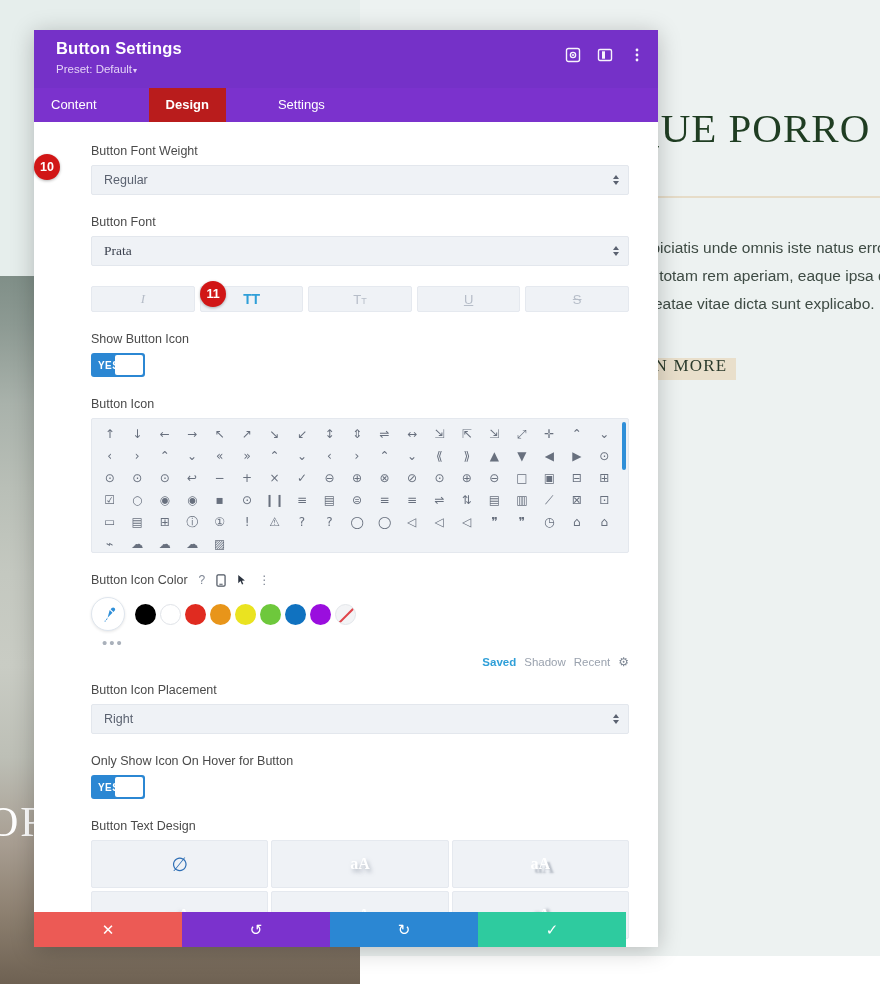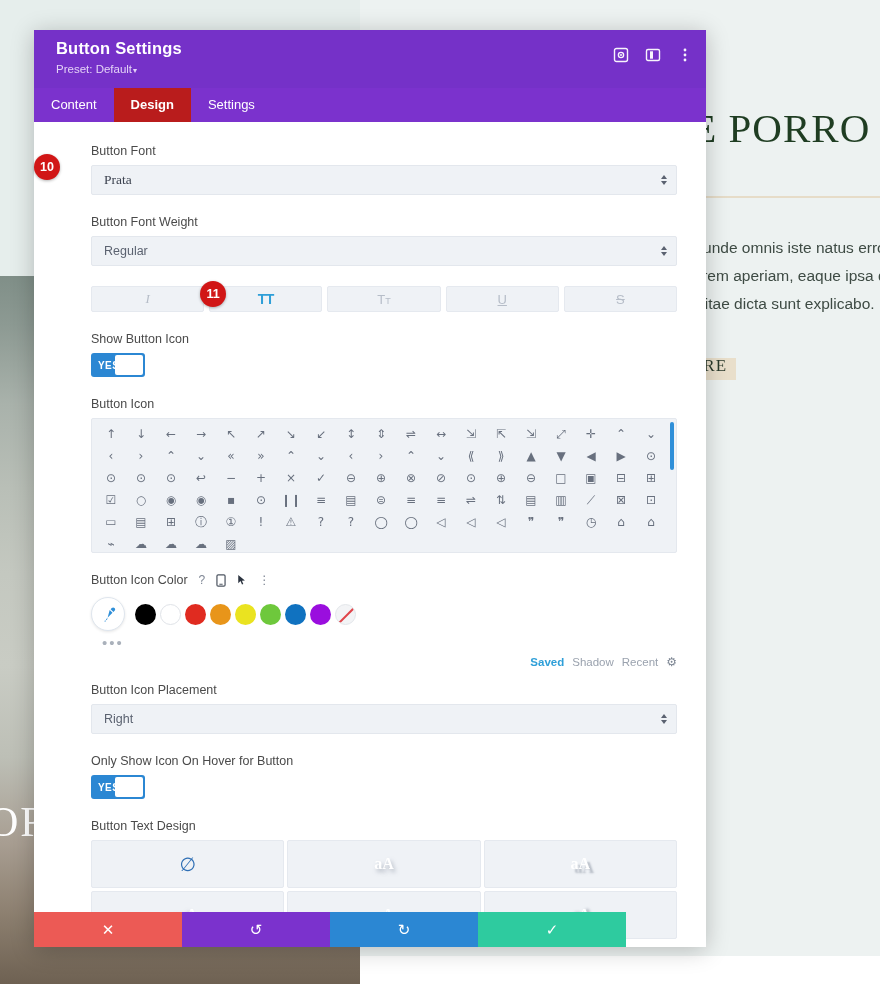--- a/index.html
+++ b/index.html
@@ -64,40 +64,40 @@
     font-size: 17px; letter-spacing: 1.2px; color: #2a3a2b;
     white-space: nowrap;
   }
   #bg-scrollbar {
     position: absolute; left: 619px; top: 487px; width: 8px; height: 332px;
     background: #48525e; border-radius: 1px;
   }
 
   
   #modal {
-    position: absolute; left: 34px; top: 30px; width: 672px; height: 917px;
+    position: absolute; left: 34px; top: 30px; width: 624px; height: 917px;
     background: #ffffff;
     box-shadow: 0 3px 22px rgba(0,0,0,.23);
     overflow: hidden;
   }
   .m-header {
     background: #7531c8; height: 58px; position: relative;
     padding: 9px 0 0 22px;
   }
   .m-title { color: #fff; font-size: 16.5px; font-weight: bold; letter-spacing: .2px; }
   .m-preset { color: #e3d2f6; font-size: 11.5px; margin-top: 5px; }
   .m-preset .caret { font-size: 8px; margin-left: 1px; }
   .m-header-icons {
     position: absolute; right: 13px; top: 17px;
     display: flex; gap: 16px; align-items: center;
   }
   .hicon { width: 16px; height: 16px; opacity: .95; cursor: pointer; }
   .hicon svg { display: block; }
 
-  .m-tabs { background: #7b32cd; height: 34px; display: flex; }
+  .m-tabs { background: #7b32cd; height: 34px; display: flex; gap: 35px; }
   .m-tab {
     padding: 0 17px; height: 34px; line-height: 34px;
     color: #ffffff; font-size: 13px; cursor: pointer; font-weight: 500;
   }
   .m-tab.active { background: #b91c1c; font-weight: bold; }
 
   .m-body {
     height: 825px; overflow: hidden; position: relative; background: #fff;
     padding: 22px 29px 0 57px;
   }
@@ -297,34 +297,34 @@
 
   <div class="m-tabs">
     <div class="m-tab">Content</div>
     <div class="m-tab active">Design</div>
     <div class="m-tab">Settings</div>
   </div>
 
   <div class="m-body">
 
     <div class="field">
-      <div class="flabel">Button Font</div>
-      <div class="select serif">
-        <span>Prata</span>
+      <div class="flabel">Button Font Weight</div>
+      <div class="select">
+        <span>Regular</span>
         <span class="spin">
             <i class="up"></i>
             <i class="dn"></i>
           </span>
       </div>
     </div>
 
     <div class="field">
-      <div class="flabel">Button Font Weight</div>
-      <div class="select">
-        <span>Regular</span>
+      <div class="flabel">Button Font</div>
+      <div class="select serif">
+        <span>Prata</span>
         <span class="spin">
             <i class="up"></i>
             <i class="dn"></i>
           </span>
       </div>
     </div>
 
     <div class="field">
       <div class="fontstyle-row">
         <div class="fs-btn">

